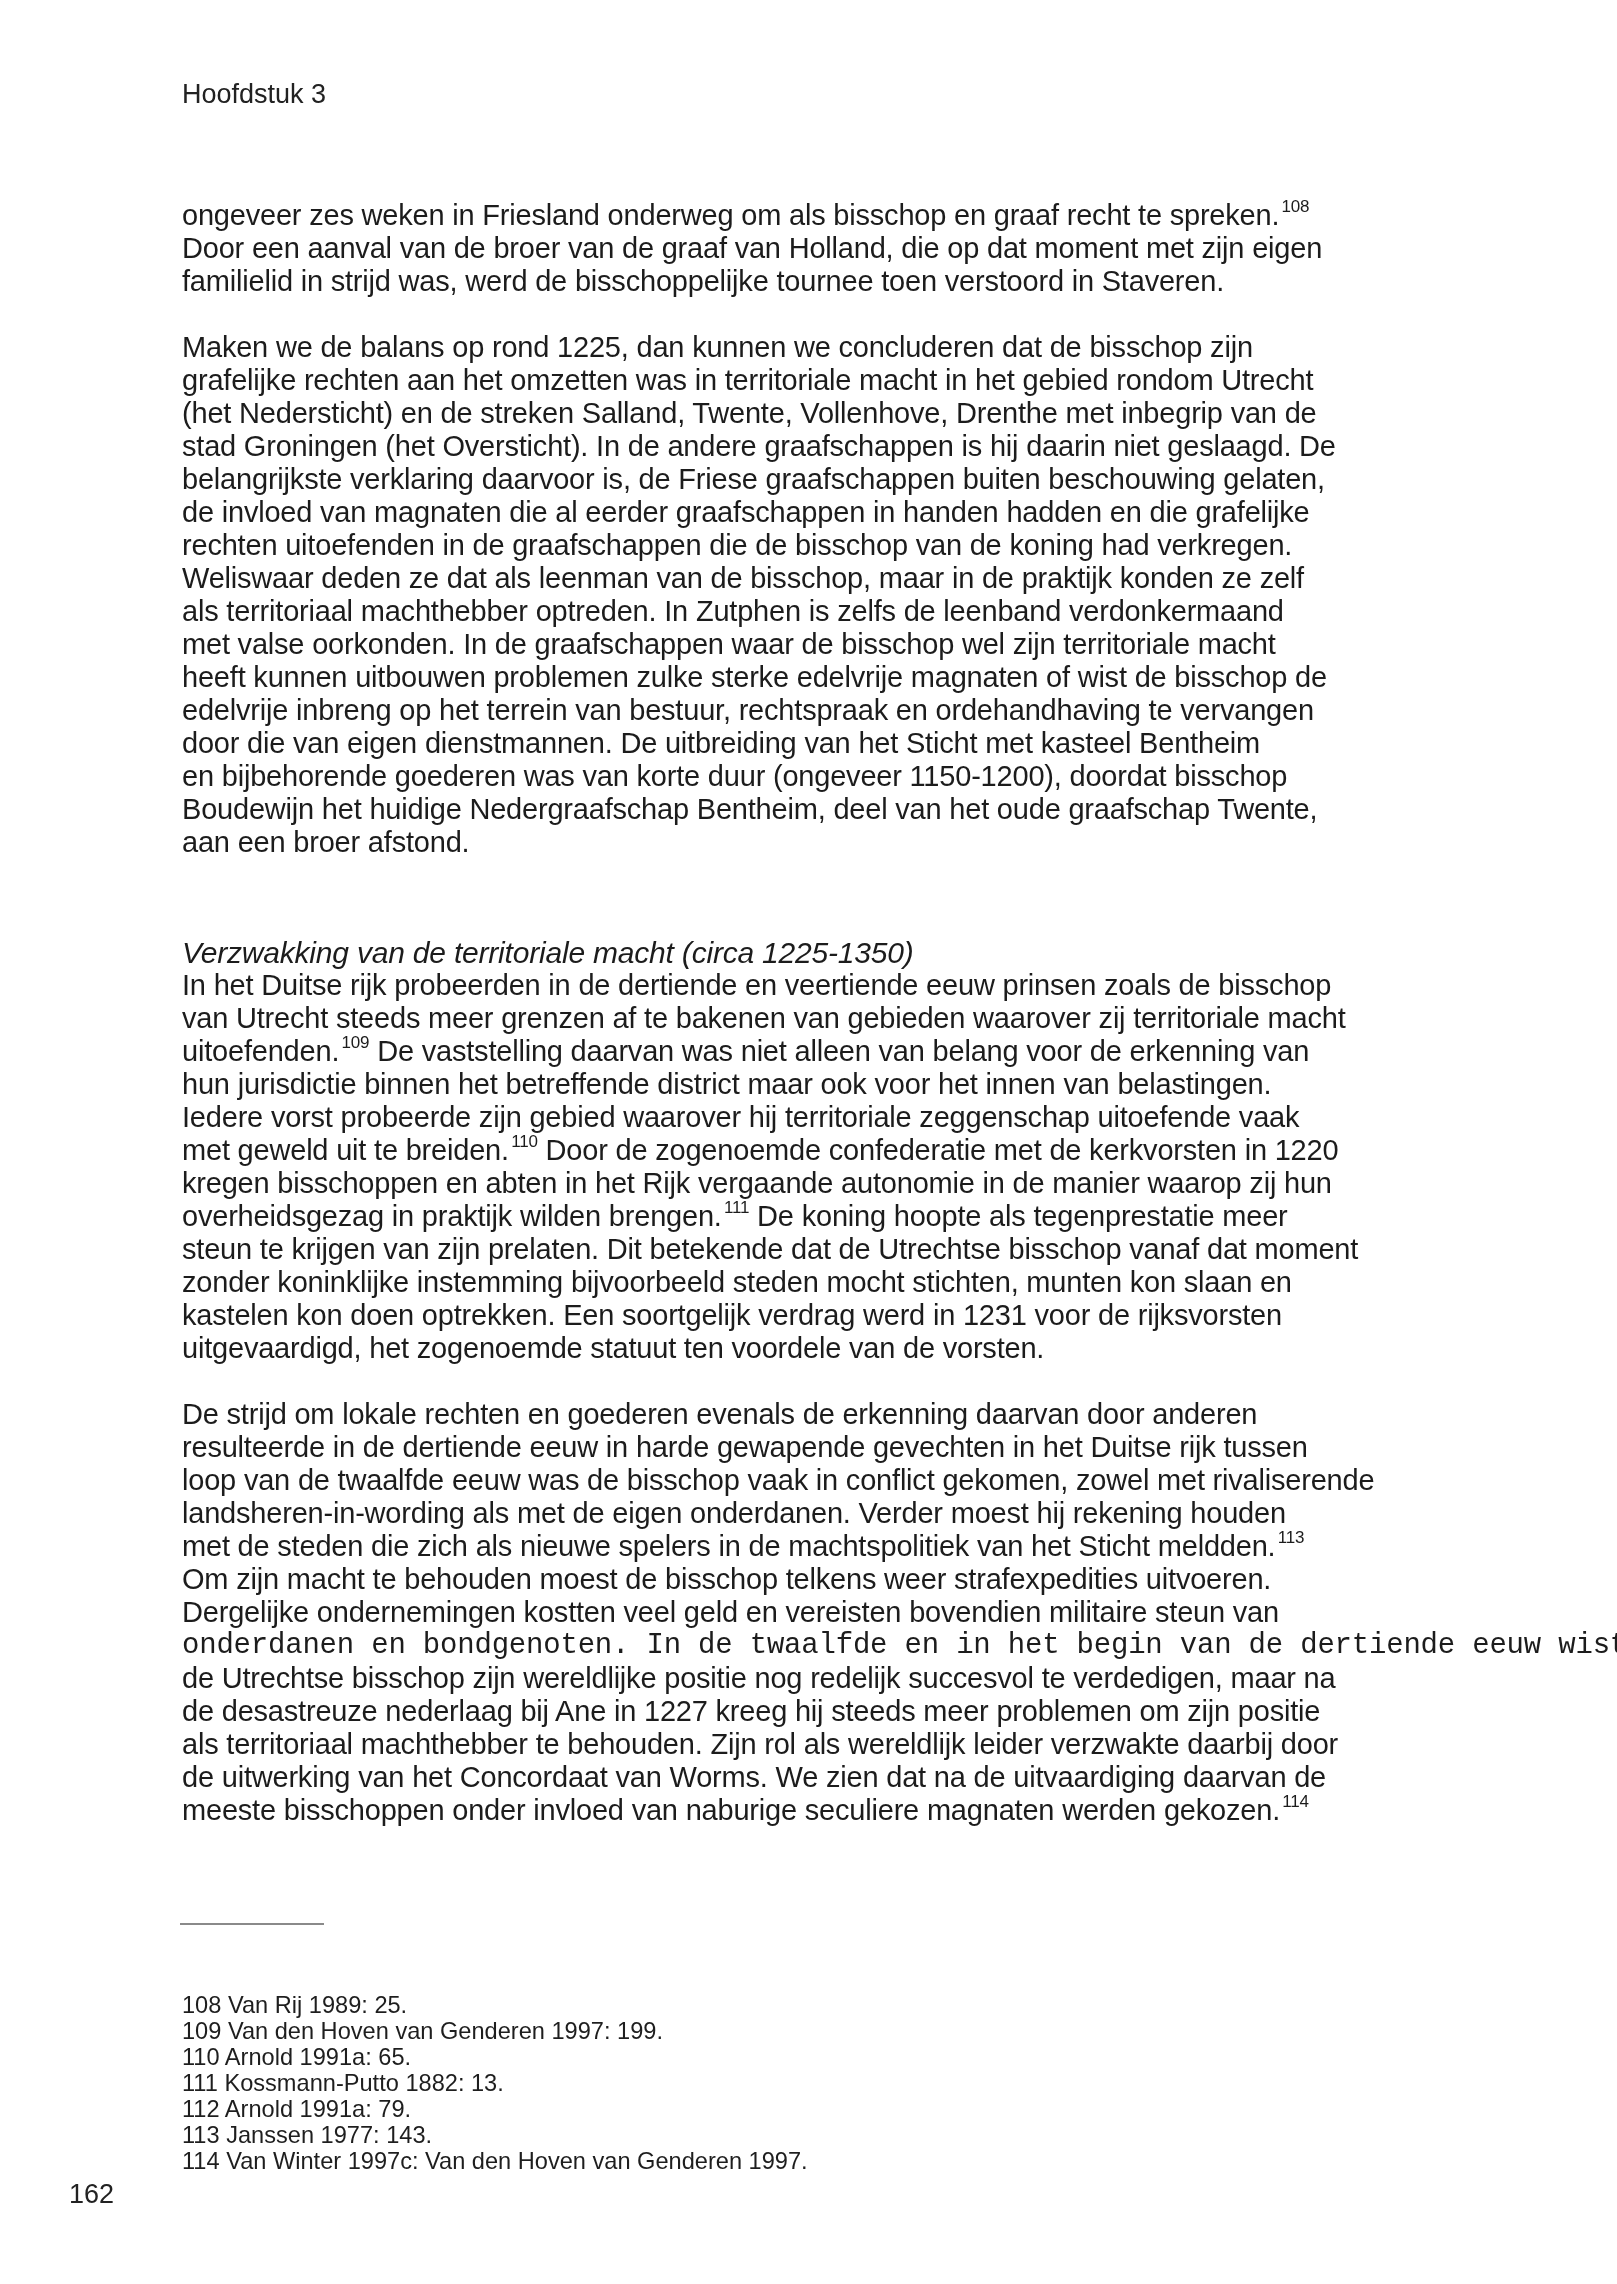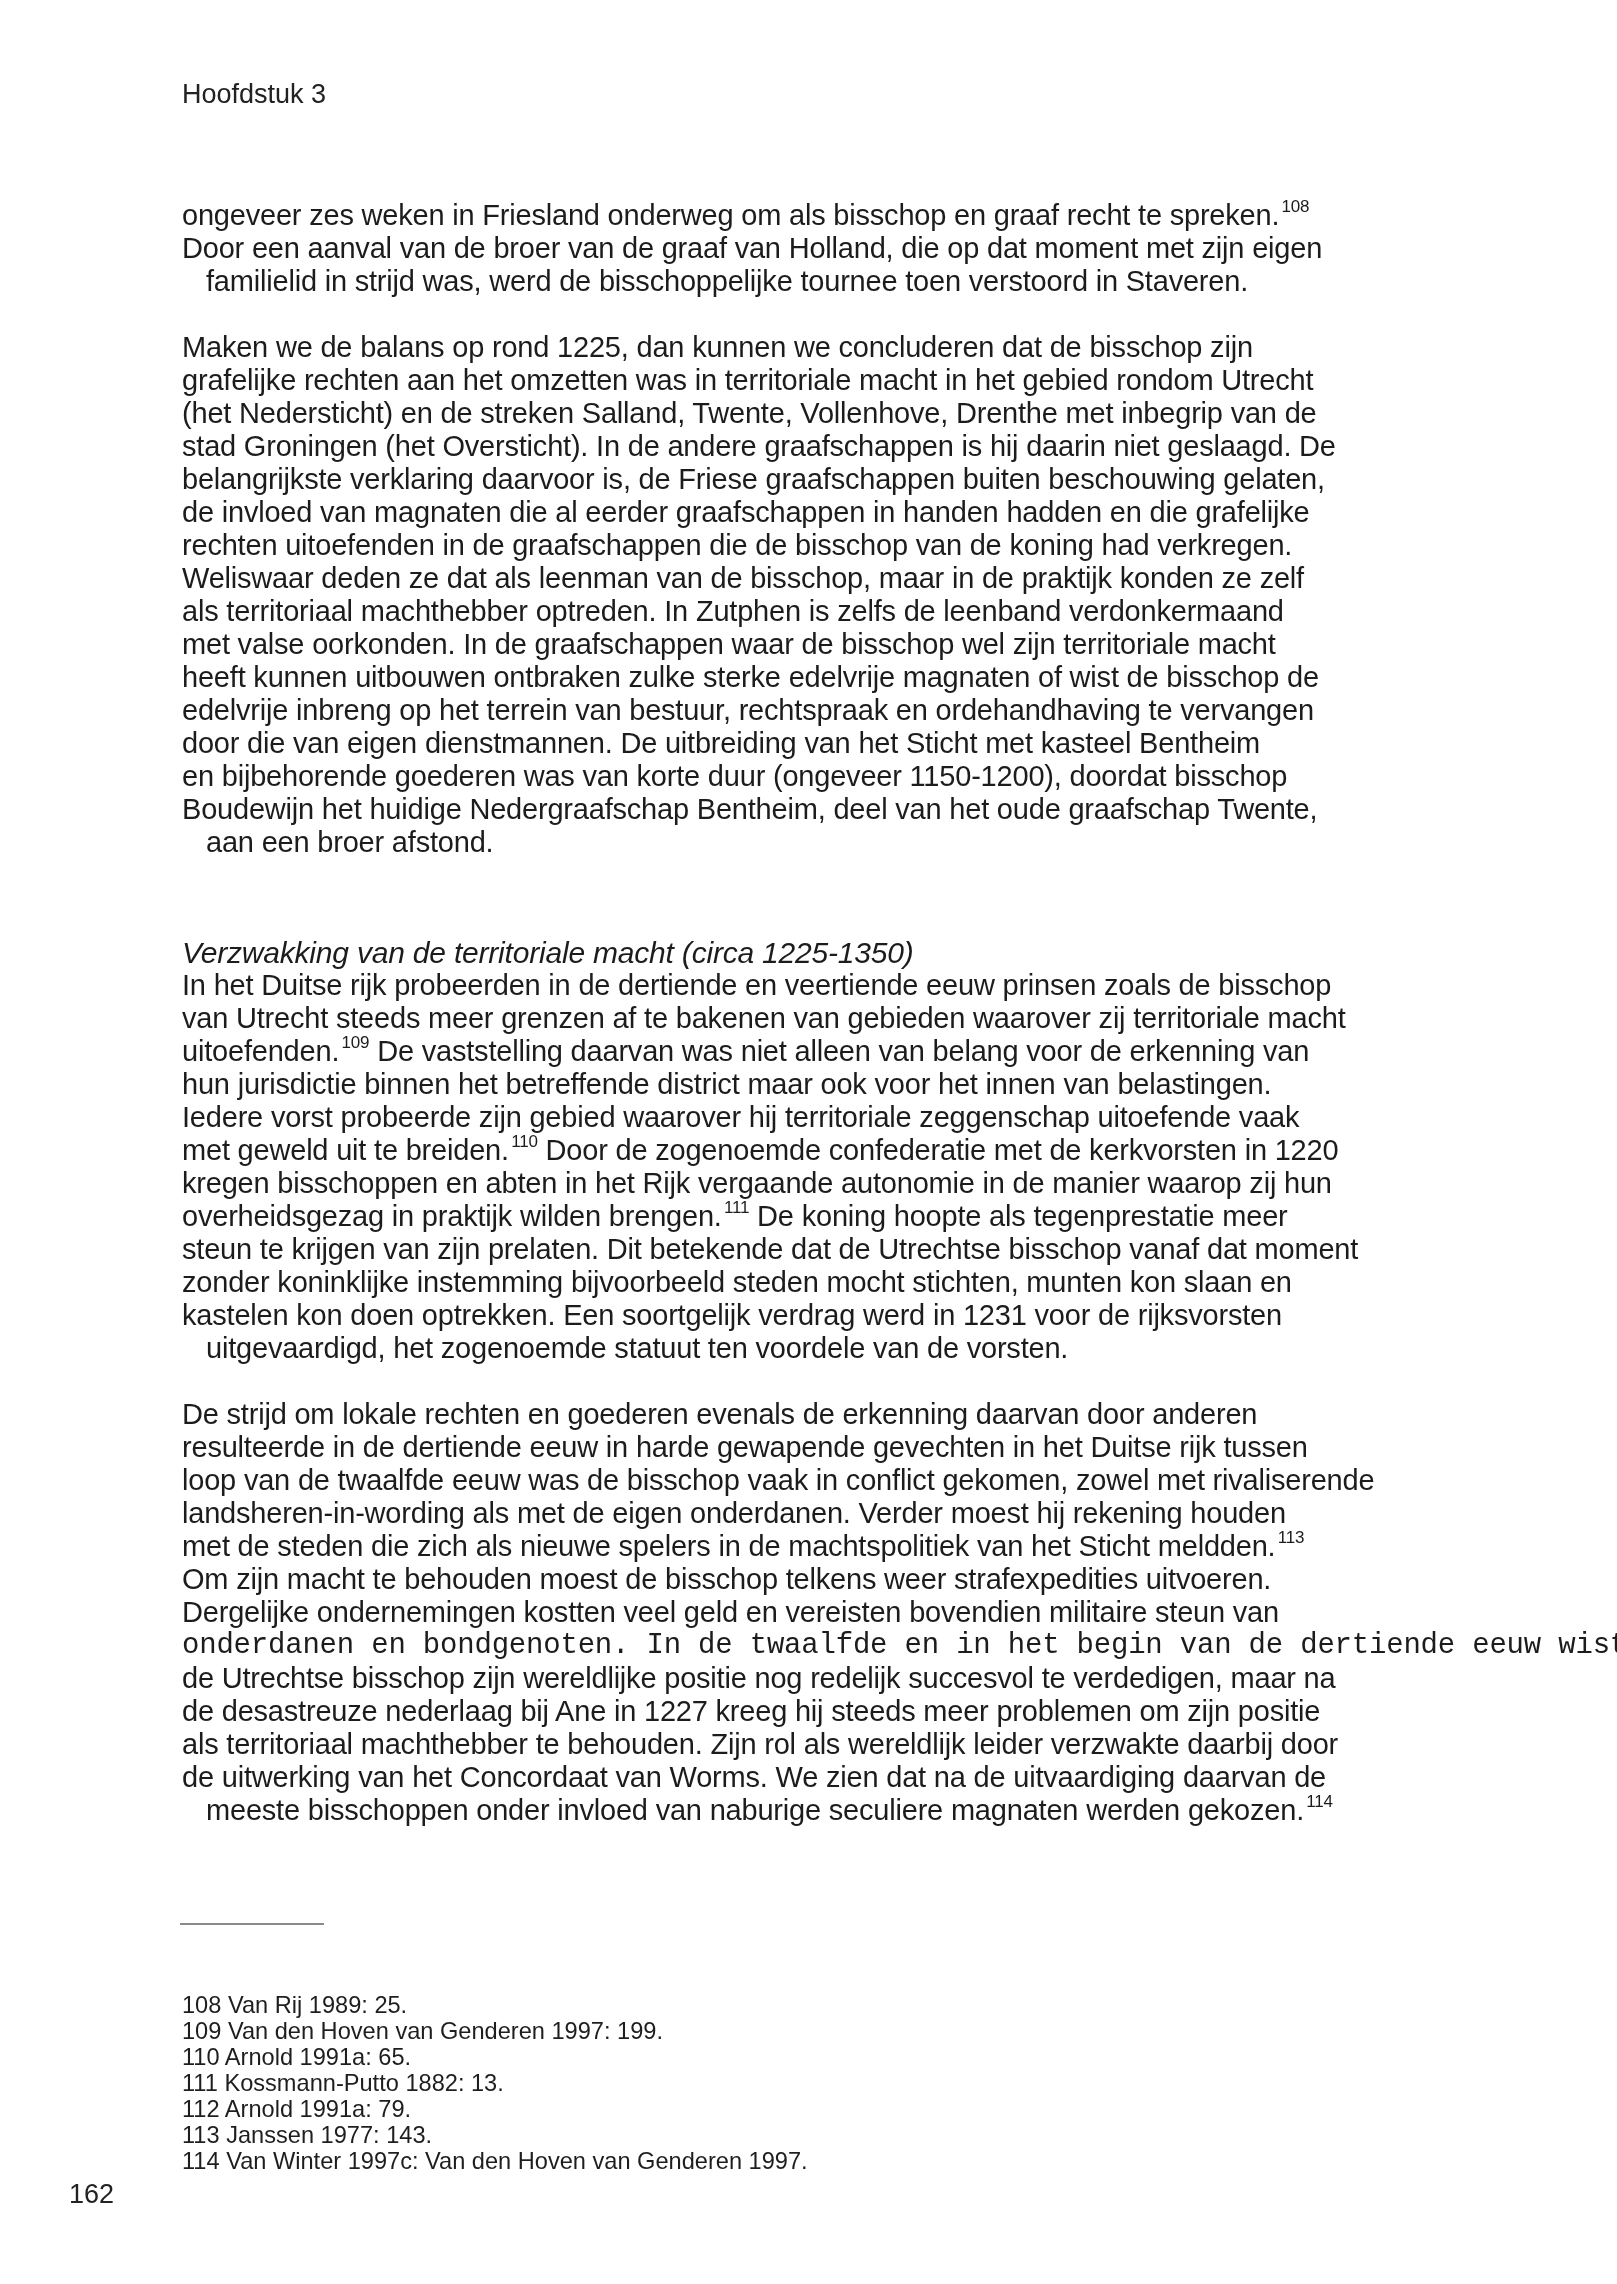--- a/index.html
+++ b/index.html
@@ -2,21 +2,21 @@
 <html style="font-size:12px"><head>
 <meta charset="utf-8">
 <style>
   html, body { margin: 0; padding: 0; background: #ffffff; }
   body { width: 1618px; height: 2284px; position: relative; overflow: hidden;
          font-family: "Liberation Sans", "DejaVu Sans", sans-serif; color: #1c1c1c; }
   .running-head { position: absolute; left: 182px; top: 79px; font-size: 27px; line-height: 30px; color: #222; }
   .block { position: absolute; left: 182px; width: 1234px; }
   .line { font-size: 29px; line-height: 33px; height: 33px; white-space: nowrap;
           text-align: justify; text-align-last: justify; overflow: visible; letter-spacing: -0.2px; }
-  .line.last { text-align-last: left; text-align: center; margin-left: 24px; }
+  .line.last { text-align-last: left; text-align: center; }
   .line sup, .fn-mark { font-size: 17px; vertical-align: 0; position: relative; top: -13px; margin-left: 2.3px; }
   .para { margin: 0; }
   .para + .para { margin-top: 33px; }
   .section-heading { font-size: 30px; line-height: 33px; height: 33px; font-style: italic; font-weight: 500;
                      white-space: nowrap; letter-spacing: -0.2px; }
   .fn-rule { position: absolute; left: 180px; top: 1923px; width: 144px; height: 1.5px; background: #8a8a8a; }
   .footnotes { position: absolute; left: 182px; top: 1992px; }
   .footnote { font-size: 23.6px; line-height: 26px; white-space: nowrap; color: #1e1e1e; }
   .page-number { position: absolute; left: 69px; top: 2179px; font-size: 27px; line-height: 30px; color: #222; }
 </style>
@@ -36,21 +36,21 @@
         <div class="line" style="white-space: nowrap; word-spacing: 0px; text-align: left; text-align-last: left;"><span>Maken we de balans op rond 1225, dan kunnen we concluderen dat de bisschop zijn</span></div>
         <div class="line" style="white-space: nowrap; word-spacing: 0px; text-align: left; text-align-last: left;"><span>grafelijke rechten aan het omzetten was in territoriale macht in het gebied rondom Utrecht</span></div>
         <div class="line" style="white-space: nowrap; word-spacing: 0px; text-align: left; text-align-last: left;"><span>(het Nedersticht) en de streken Salland, Twente, Vollenhove, Drenthe met inbegrip van de</span></div>
         <div class="line" style="white-space: nowrap; word-spacing: 0px; text-align: left; text-align-last: left;"><span>stad Groningen (het Oversticht). In de andere graafschappen is hij daarin niet geslaagd. De</span></div>
         <div class="line" style="white-space: nowrap; word-spacing: 0px; text-align: left; text-align-last: left;"><span>belangrijkste verklaring daarvoor is, de Friese graafschappen buiten beschouwing gelaten,</span></div>
         <div class="line" style="white-space: nowrap; word-spacing: 0px; text-align: left; text-align-last: left;"><span>de invloed van magnaten die al eerder graafschappen in handen hadden en die grafelijke</span></div>
         <div class="line" style="white-space: nowrap; word-spacing: 0px; text-align: left; text-align-last: left;"><span>rechten uitoefenden in de graafschappen die de bisschop van de koning had verkregen.</span></div>
         <div class="line" style="white-space: nowrap; word-spacing: 0px; text-align: left; text-align-last: left;"><span>Weliswaar deden ze dat als leenman van de bisschop, maar in de praktijk konden ze zelf</span></div>
         <div class="line" style="white-space: nowrap; word-spacing: 0px; text-align: left; text-align-last: left;"><span>als territoriaal machthebber optreden. In Zutphen is zelfs de leenband verdonkermaand</span></div>
         <div class="line" style="white-space: nowrap; word-spacing: 0px; text-align: left; text-align-last: left;"><span>met valse oorkonden. In de graafschappen waar de bisschop wel zijn territoriale macht</span></div>
-        <div class="line" style="white-space: nowrap; word-spacing: 0px; text-align: left; text-align-last: left;"><span>heeft kunnen uitbouwen ontbraken zulke sterke edelvrije magnaten of wist de bisschop de</span></div>
+        <div class="line" style="white-space: nowrap; word-spacing: 0px; text-align: left; text-align-last: left;"><span>heeft kunnen uitbouwen problemen zulke sterke edelvrije magnaten of wist de bisschop de</span></div>
         <div class="line" style="white-space: nowrap; word-spacing: 0px; text-align: left; text-align-last: left;"><span>edelvrije inbreng op het terrein van bestuur, rechtspraak en ordehandhaving te vervangen</span></div>
         <div class="line" style="white-space: nowrap; word-spacing: 0px; text-align: left; text-align-last: left;"><span>door die van eigen dienstmannen. De uitbreiding van het Sticht met kasteel Bentheim</span></div>
         <div class="line" style="white-space: nowrap; word-spacing: 0px; text-align: left; text-align-last: left;"><span>en bijbehorende goederen was van korte duur (ongeveer 1150-1200), doordat bisschop</span></div>
         <div class="line" style="white-space: nowrap; word-spacing: 0px; text-align: left; text-align-last: left;"><span>Boudewijn het huidige Nedergraafschap Bentheim, deel van het oude graafschap Twente,</span></div>
         <div class="line last"><span>aan een broer afstond.</span></div>
       </div>
   </div>
 
   <div class="block" style="top: 936px;">
     <div class="section-heading">Verzwakking van de territoriale macht (circa 1225-1350)</div>

